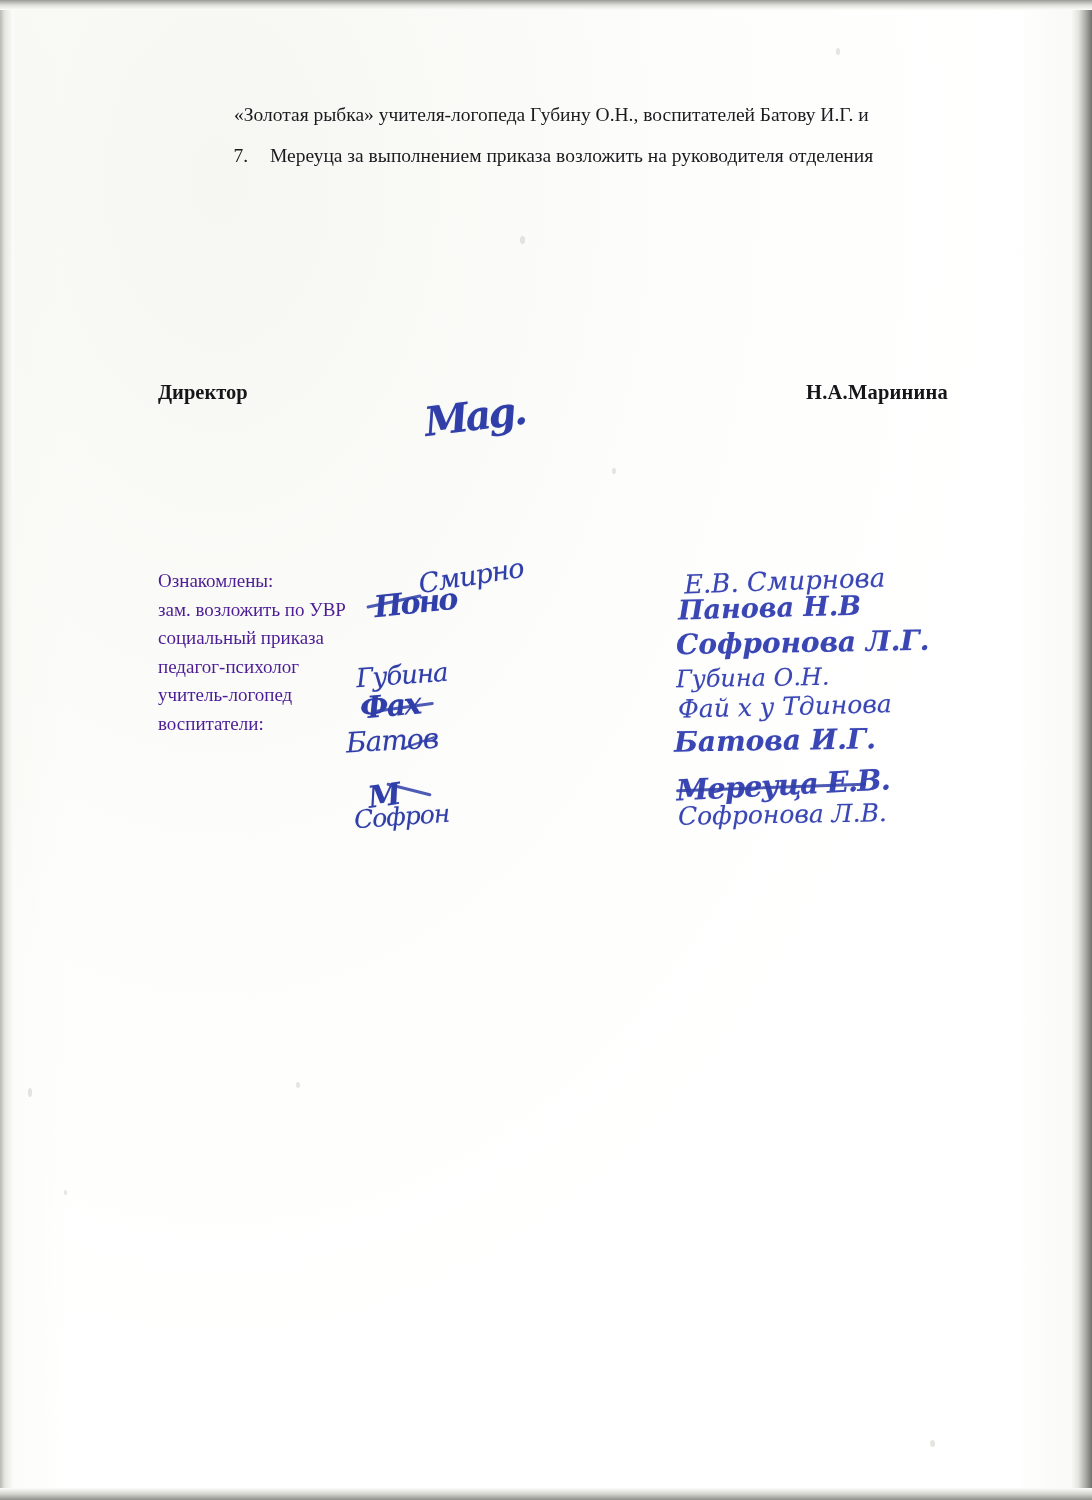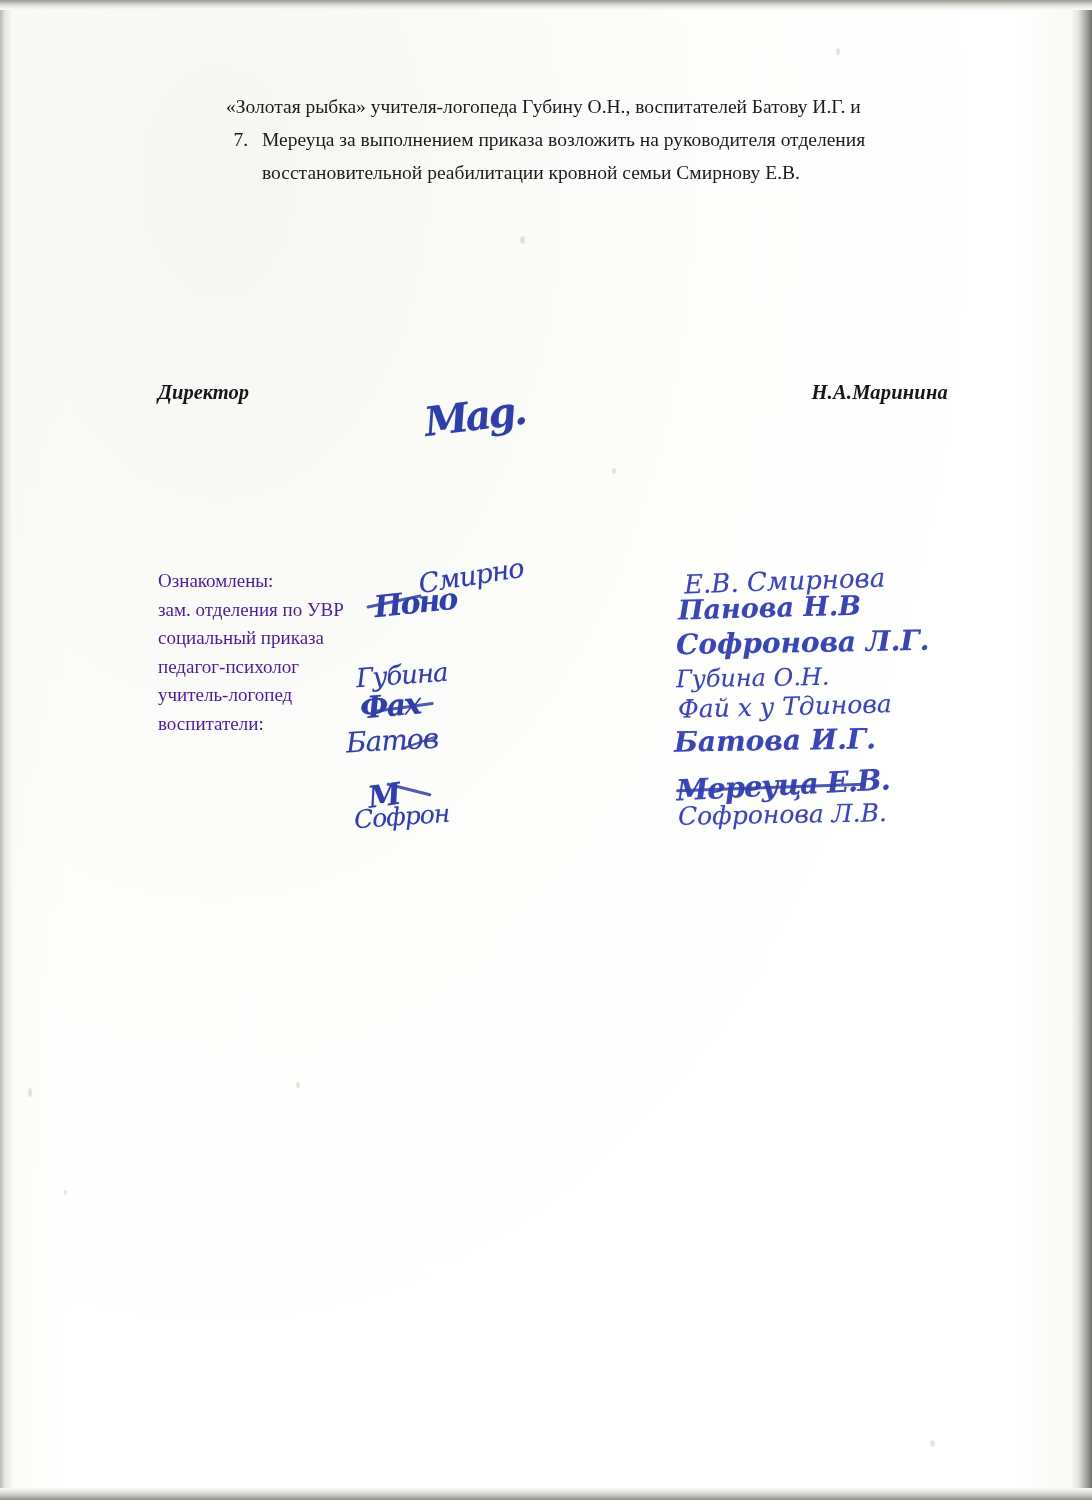--- a/index.html
+++ b/index.html
@@ -64,21 +64,21 @@
   .body-text {
     position: absolute;
     left: 222px;
     top: 88px;
     width: 720px;
     font-size: 19.5px;
     line-height: 29px;
     color: #1b1b1f;
   }
   .cont-line {
-    margin: 4px;
+    margin: 12px;
     padding: 0;
   }
   .numbered {
     position: relative;
     margin-top: 2px;
     padding-left: 36px;
   }
   .numbered .num {
     position: absolute;
     left: 0;
@@ -93,21 +93,20 @@
     position: absolute;
     left: 158px;
     top: 365px;
     width: 790px;
     display: flex;
     justify-content: space-between;
     align-items: baseline;
     font-weight: bold;
     font-size: 20.5px;
     color: #16161a;
-    font-style: italic;
   }
   .director-name { letter-spacing: .2px; margin-top: 16px; }
 
   
   .ack-block {
     position: absolute;
     left: 158px;
     top: 567px;
     font-size: 19px;
     line-height: 28.5px;
@@ -182,34 +181,33 @@
   <div class="speck" style="left:930px; top:1440px; width:5px; height:7px;"></div>
   <div class="speck" style="left:28px; top:1088px; width:4px; height:9px;"></div>
   <div class="speck" style="left:64px; top:1190px; width:3px; height:5px;"></div>
 
   <div class="body-text">
     <p class="cont-line">«Золотая рыбка» учителя-логопеда Губину О.Н., воспитателей Батову И.Г. и</p>
 
     <div class="numbered">
       <span class="num">7.</span>
       <p class="cont-line">Мереуца за выполнением приказа возложить на руководителя отделения</p>
-      <p class="cont-line">восстановительной реабилитации кровной семьи Смирнову Е.В.</p>
     </div>
   </div>
 
   <div class="director-row">
     <span>Директор</span>
     <span class="director-name">Н.А.Маринина</span>
   </div>
 
   <div class="hand thick" id="sig-director">Mag.</div>
 
   <div class="ack-block">
     <div>Ознакомлены:</div>
-    <div>зам. отделения по УВР</div>
+    <div>зам. возложить по УВР</div>
     <div>социальный приказа</div>
     <div>педагог-психолог</div>
     <div>учитель-логопед</div>
     <div>воспитатели:</div>
   </div>
 
   <div class="hand" id="sig-l1">Смирно</div>
   <div class="hand" id="sig-l2">Поно</div>
   <div class="hand" id="sig-l3">Губина</div>
   <div class="hand" id="sig-l4">Фах</div>

